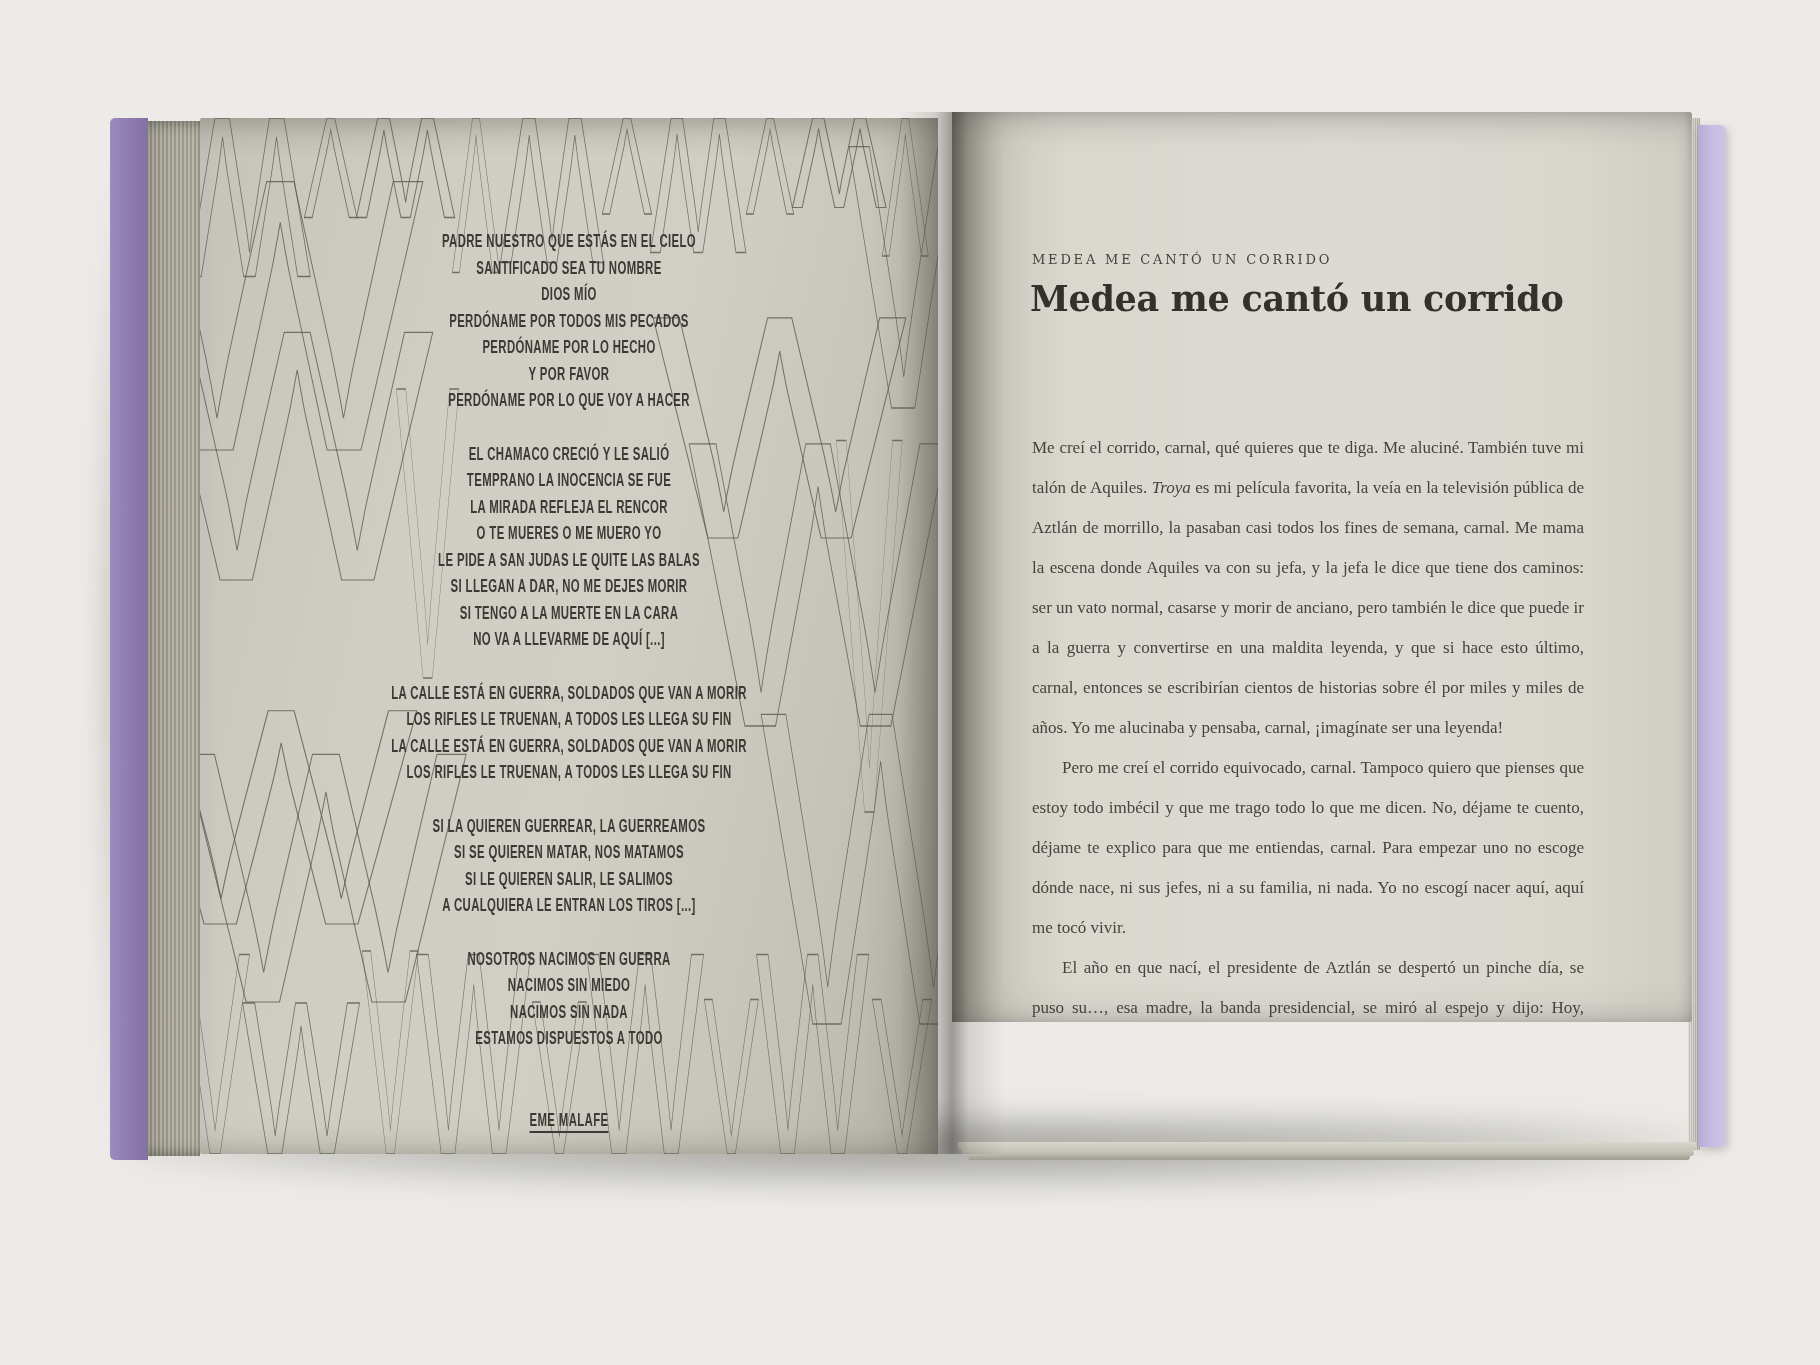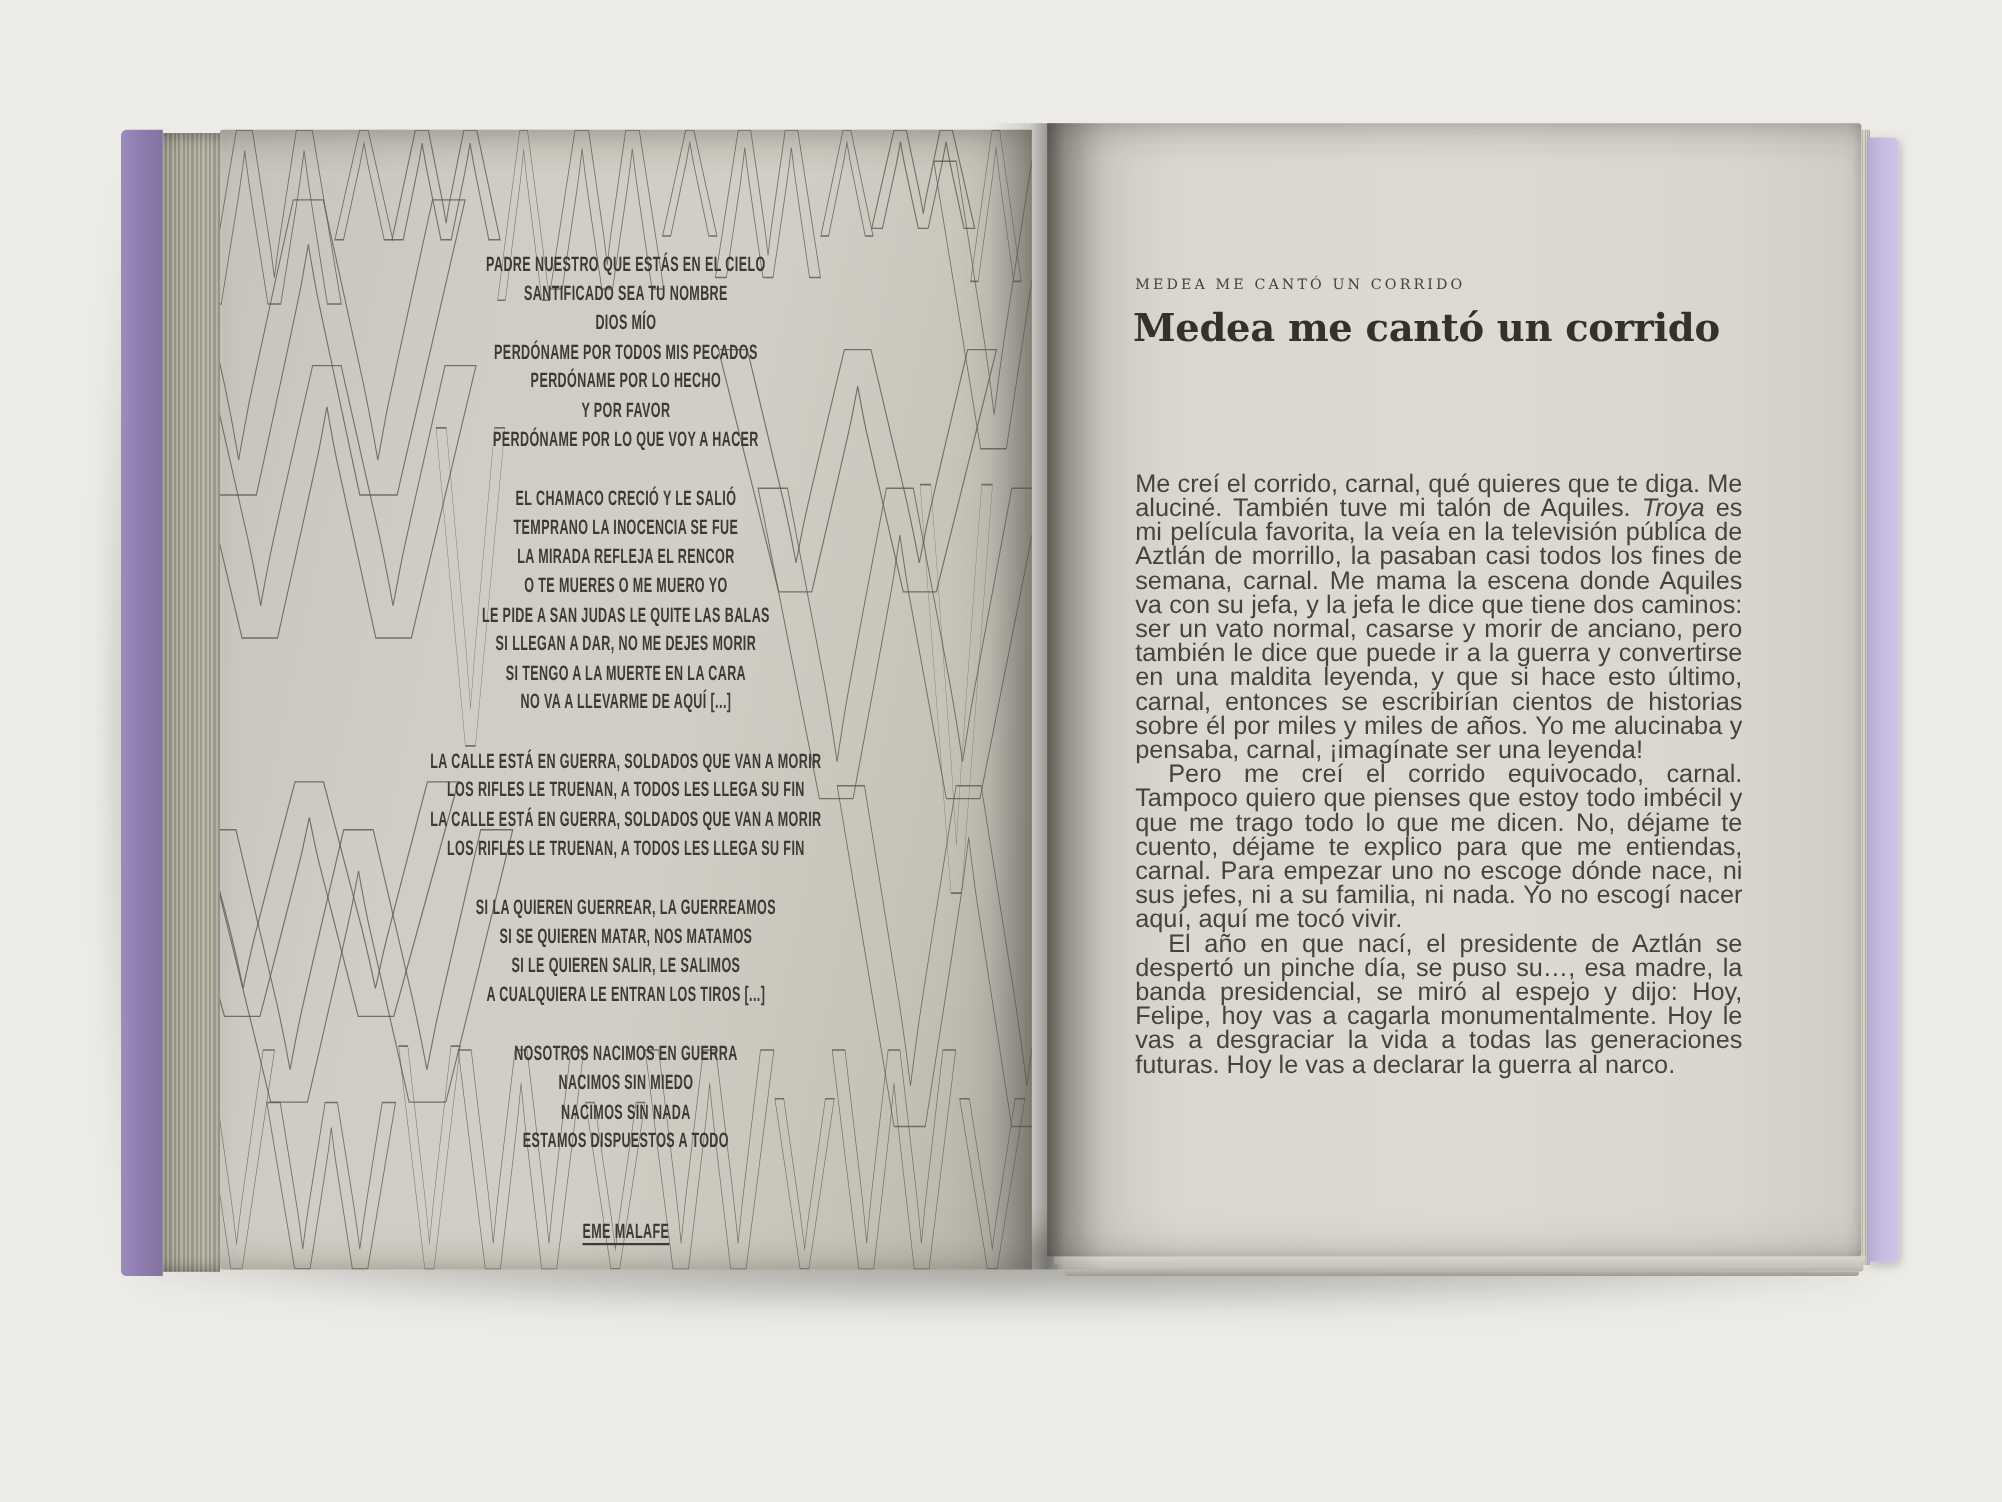--- a/index.html
+++ b/index.html
@@ -70,21 +70,21 @@
     background:linear-gradient(102deg,#c6c3ba 0%,#d0cdc4 30%,#d1cec5 55%,#c5c2b8 82%,#b3b0a6 100%);
     box-shadow:
       inset -36px 0 52px -20px rgba(55,52,45,.42),
       inset 0 20px 34px -20px rgba(78,75,67,.38),
       inset 0 -16px 26px -18px rgba(78,75,67,.30),
       inset 4px 0 8px -4px rgba(255,255,255,.25);
     border-radius:2px 0 0 2px;
     overflow:hidden;
   }
   .right-page{
-    position:absolute;left:952px;top:112px;width:740px;height:1030px;
+    position:absolute;left:952px;top:112px;width:740px;height:910px;
     background:linear-gradient(90deg,#b8b5ab 0%,#cdcac1 5%,#dad7cf 16%,#dddad3 52%,#d9d6ce 84%,#cfccc4 100%);
     box-shadow:
       inset 40px 0 58px -24px rgba(50,48,42,.46),
       inset 0 18px 30px -18px rgba(82,79,71,.32),
       inset 0 -14px 22px -16px rgba(82,79,71,.26),
       inset -8px 0 12px -7px rgba(110,107,98,.38);
     border-radius:0 3px 3px 0;
     overflow:hidden;
   }
   .gutter-shadow{
@@ -126,22 +126,22 @@
     color:#45433d;
   }
   .chapter-title{
     position:absolute;left:78px;top:166px;margin:0;
     font-family:"DejaVu Serif",serif;
     font-weight:700;font-size:35px;letter-spacing:-.3px;
     color:#33312c;
   }
   .chapter-body{
     position:absolute;left:80px;top:316px;width:552px;
-    font-family:Liberation Sans, sans-serif;
-    font-size:23px;line-height:22px;
+    font-family:Liberation Serif, serif;
+    font-size:17px;line-height:40px;
     text-align:justify;color:#46433d;
   }
   .chapter-body p{margin:0;}
   .chapter-body p.indent{text-indent:30px;}
   .chapter-body em{font-style:italic;}
 </style>
 </head>
 <body>
 
 <div class="scene">

